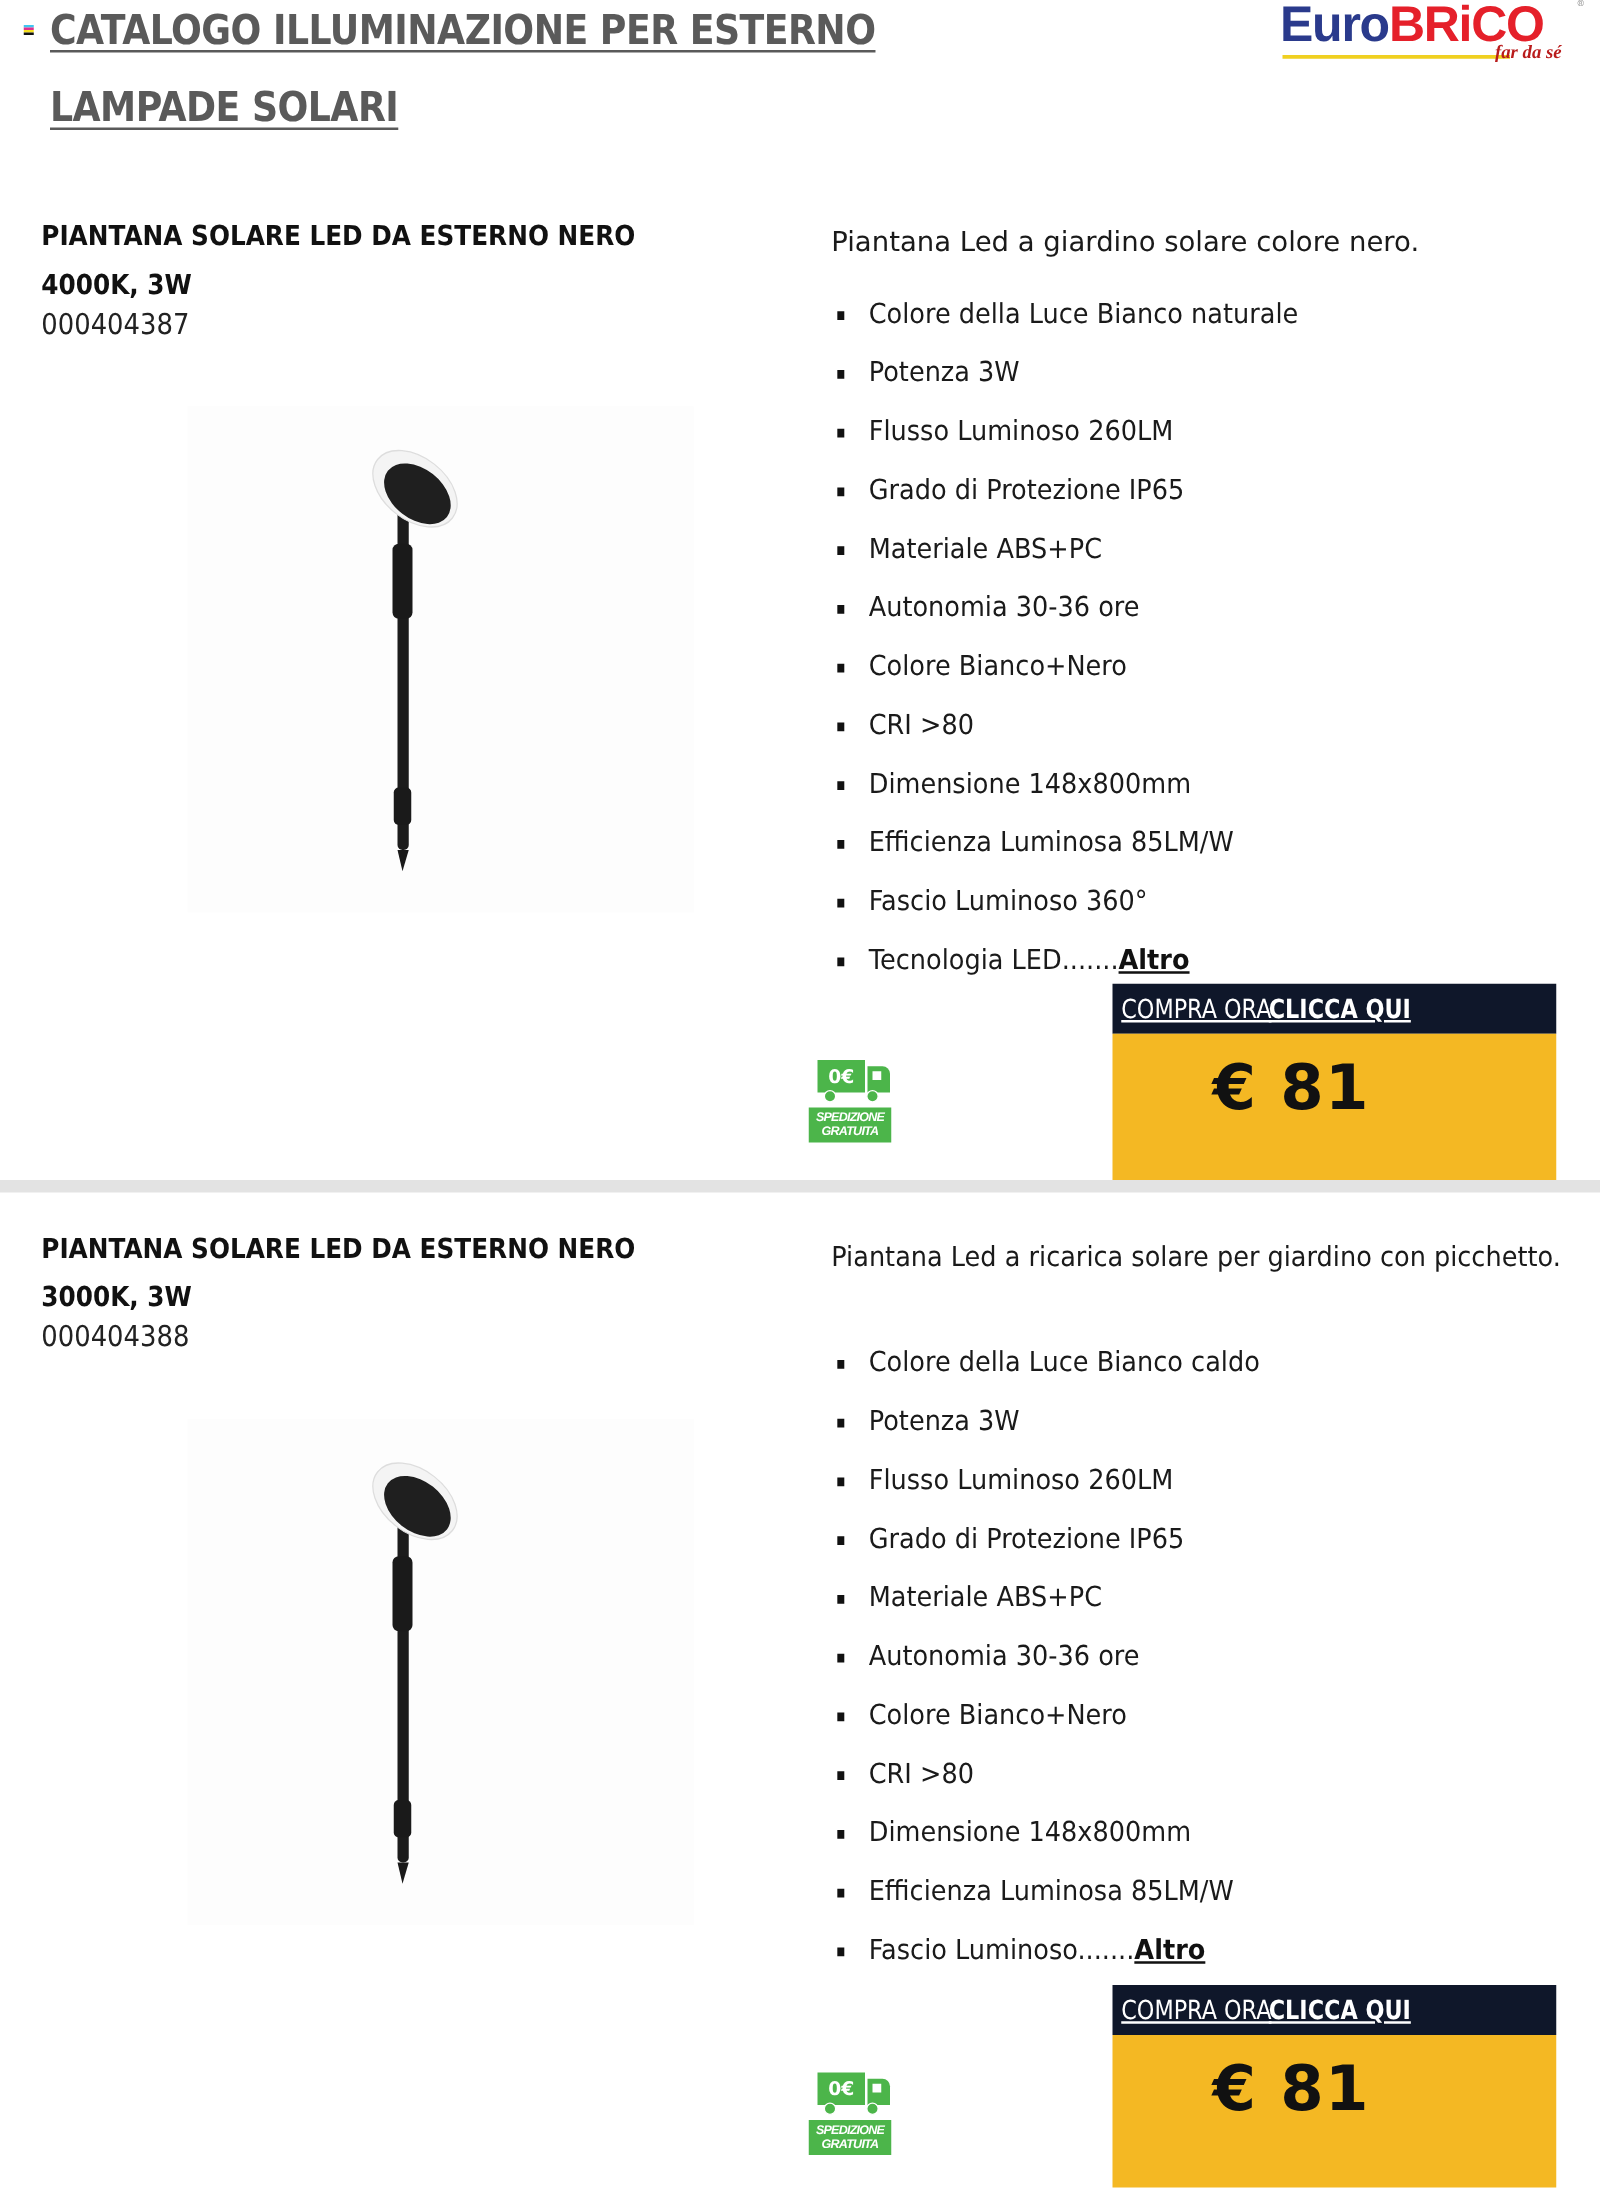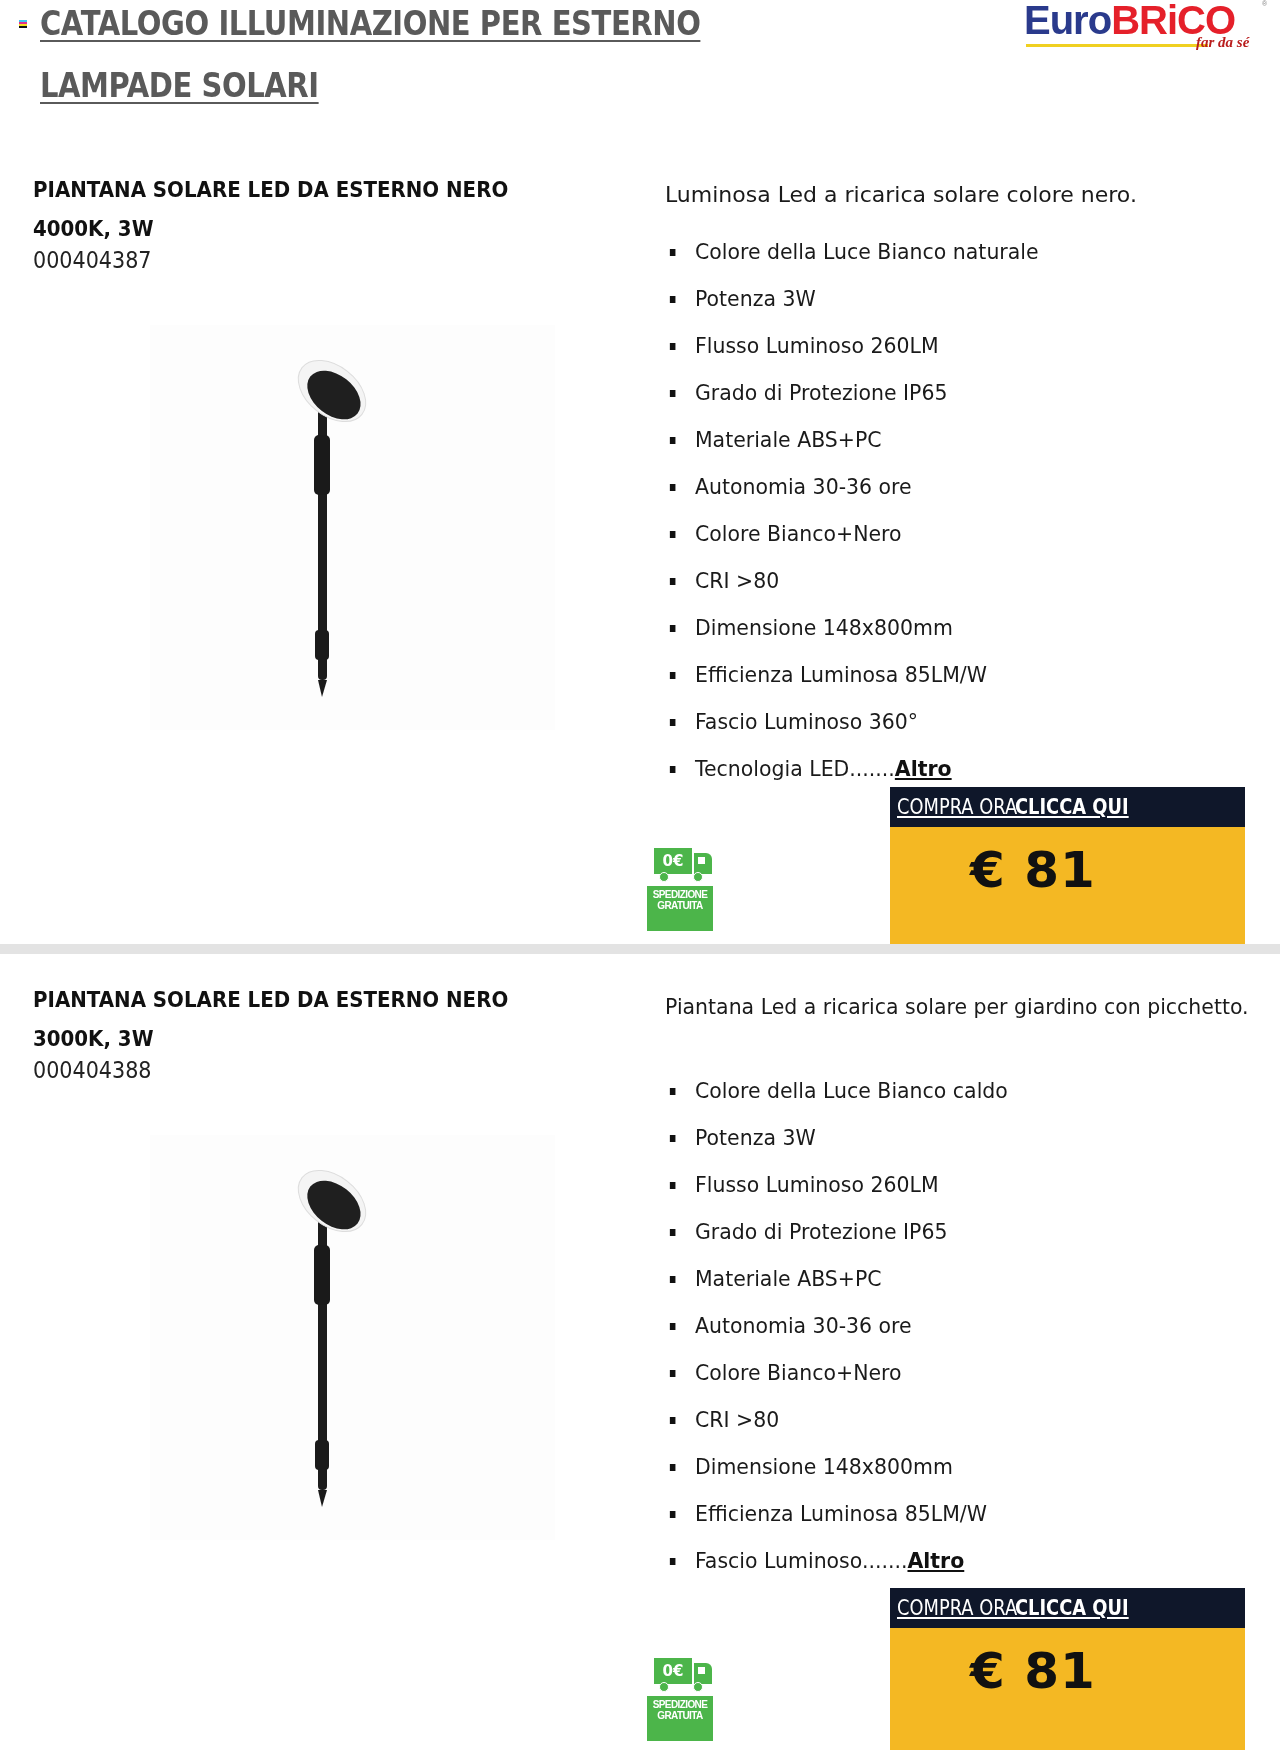--- a/index.html
+++ b/index.html
@@ -46,23 +46,23 @@
     line-height: 47px; color: #1a1a1a; padding-left: 29px; white-space: nowrap; transform: scaleX(0.93); transform-origin: left; }
   .spec-list li::before { content: ""; position: absolute; left: 2px; top: 21px; width: 6px; height: 7px; background: #111; }
   .altro-link { font-weight: bold; text-decoration: underline; color: #111; cursor: pointer; }
 
   .shipping-badge { position: absolute; left: 647px; width: 68px; height: 70px; }
   .truck-box { position: absolute; left: 7px; top: 0; width: 38px; height: 26px; background: #4cb54a; color: #fff;
     font-family: "DejaVu Sans", sans-serif; font-size: 15px; font-weight: bold; line-height: 26px; text-align: center; }
   .truck-cab { position: absolute; left: 47px; top: 5px; width: 18px; height: 21px; background: #4cb54a; border-radius: 0 6px 0 0; }
   .truck-window { position: absolute; left: 51px; top: 9px; width: 7px; height: 7px; background: #fff; }
   .wheel { position: absolute; top: 24px; width: 10px; height: 10px; background: #4cb54a; border-radius: 50%; border: 1px solid #fff; }
-  .shipping-label { position: absolute; left: 0; top: 38px; width: 66px; height: 45px; background: #4cb54a; color: #fff;
+  .shipping-label { position: absolute; left: 0; top: 38px; width: 66px; height: 28px; background: #4cb54a; color: #fff;
     font-family: "Liberation Sans", sans-serif; font-weight: bold; font-size: 10px; line-height: 11px; text-align: center;
-    padding-top: 3px; letter-spacing: -0.6px; }
+    padding-top: 3px; letter-spacing: -0.6px; font-style: italic; }
 
   .buy-box { position: absolute; left: 890px; width: 355px; }
   .buy-header { height: 40px; background: #0f172a; padding-left: 7px; line-height: 40px; font-family: "DejaVu Sans", sans-serif;
     font-size: 21px; color: #fff; white-space: nowrap; }
   .buy-header .compra { text-decoration: underline; display: inline-block; transform: scaleX(0.85); transform-origin: left; }
   .buy-header .clicca { text-decoration: underline; font-weight: bold; display: inline-block; transform: scaleX(0.85);
     transform-origin: left; margin-left: -30px; cursor: pointer; }
   .buy-price { height: 121px; background: #f4b823; padding-left: 80px; padding-top: 14px; font-family: "DejaVu Sans", sans-serif;
     font-weight: bold; font-size: 50px; color: #111; letter-spacing: 1px; }
 
@@ -98,21 +98,21 @@
       <rect x="164" y="110" width="16" height="60" rx="5" fill="#1a1a1a"></rect>
       <rect x="165" y="305" width="14" height="30" rx="4" fill="#1a1a1a"></rect>
       <polygon points="168,355 177,355 172,372" fill="#1a1a1a"></polygon>
       <g transform="translate(182,66) rotate(38)">
         <ellipse cx="0" cy="0" rx="38" ry="25" fill="#f4f4f4" stroke="#ddd" stroke-width="1"></ellipse>
         <ellipse cx="4" cy="2" rx="30" ry="20" fill="#1f1f1f"></ellipse>
       </g>
     </svg>
   </div>
 
-  <div class="description">Luminosa Led a ricarica solare colore nero.</div>
+  <div class="description">Piantana Led a giardino solare colore nero.</div>
 
   <ul class="spec-list" style="top:68px">
     <li>Colore della Luce Bianco naturale</li>
     <li>Potenza 3W</li>
     <li>Flusso Luminoso 260LM</li>
     <li>Grado di Protezione IP65</li>
     <li>Materiale ABS+PC</li>
     <li>Autonomia 30-36 ore</li>
     <li>Colore Bianco+Nero</li>
     <li>CRI &gt;80</li>

